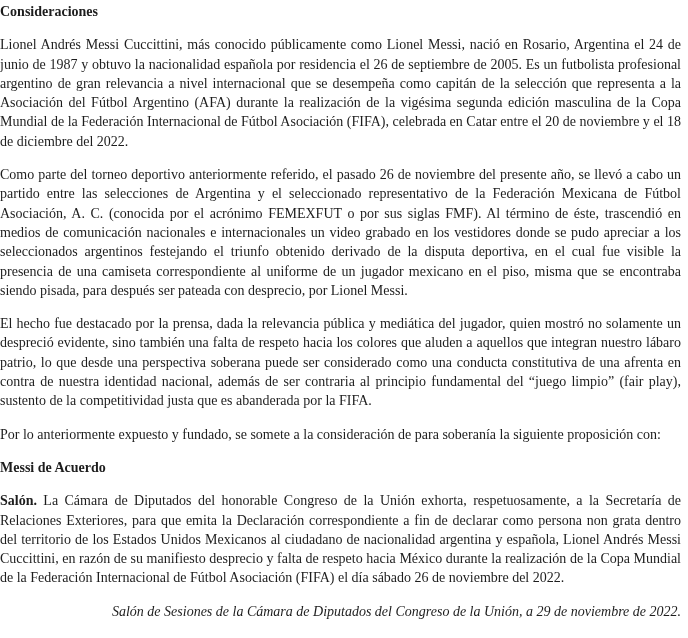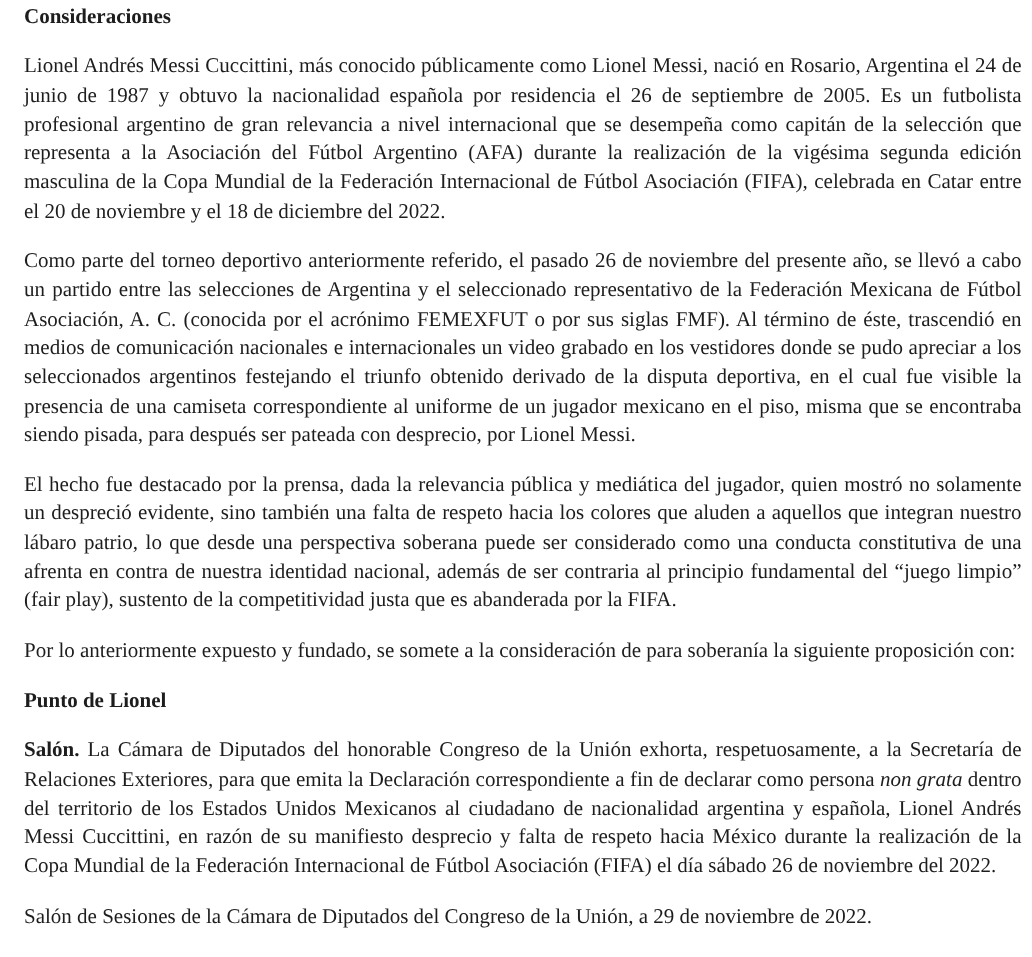--- a/index.html
+++ b/index.html
@@ -11,58 +11,59 @@
     width: 688px;
     height: 638px;
     overflow: hidden;
     font-family: "Liberation Serif", "DejaVu Serif", serif;
     font-size: 14px;
     line-height: 19.3px;
     color: #1d1d1d;
     -webkit-font-smoothing: antialiased;
   }
   .page {
-    padding: 2px 7px 0 16px;
+    padding: 2px 7px 0 0;
   }
   .doc-heading {
     font-size: 14px;
     font-weight: bold;
     margin: 0 0 10px 0;
     text-align: left;
   }
   .doc-heading.mid {
     margin: 6px 0 12px 0;
   }
   p.doc-para {
     margin: 14px 0;
     text-align: justify;
     text-justify: inter-word;
   }
   p.doc-para.no-justify {
-    text-align: left;
+    text-align: right;
+    font-style: italic;
   }
   .lead-bold { font-weight: bold; }
-  .latin-italic { font-style: italic; }
+  .latin-italic { }
 </style>
 </head>
 <body>
 
 <div class="page">
 
   <h2 class="doc-heading">Consideraciones</h2>
 
   <p class="doc-para">Lionel Andrés Messi Cuccittini, más conocido públicamente como Lionel Messi, nació en Rosario, Argentina el 24 de junio de 1987 y obtuvo la nacionalidad española por residencia el 26 de septiembre de 2005. Es un futbolista profesional argentino de gran relevancia a nivel internacional que se desempeña como capitán de la selección que representa a la Asociación del Fútbol Argentino (AFA) durante la realización de la vigésima segunda edición masculina de la Copa Mundial de la Federación Internacional de Fútbol Asociación (FIFA), celebrada en Catar entre el 20 de noviembre y el 18 de diciembre del 2022.</p>
 
   <p class="doc-para">Como parte del torneo deportivo anteriormente referido, el pasado 26 de noviembre del presente año, se llevó a cabo un partido entre las selecciones de Argentina y el seleccionado representativo de la Federación Mexicana de Fútbol Asociación, A. C. (conocida por el acrónimo FEMEXFUT o por sus siglas FMF). Al término de éste, trascendió en medios de comunicación nacionales e internacionales un video grabado en los vestidores donde se pudo apreciar a los seleccionados argentinos festejando el triunfo obtenido derivado de la disputa deportiva, en el cual fue visible la presencia de una camiseta correspondiente al uniforme de un jugador mexicano en el piso, misma que se encontraba siendo pisada, para después ser pateada con desprecio, por Lionel Messi.</p>
 
   <p class="doc-para">El hecho fue destacado por la prensa, dada la relevancia pública y mediática del jugador, quien mostró no solamente un despreció evidente, sino también una falta de respeto hacia los colores que aluden a aquellos que integran nuestro lábaro patrio, lo que desde una perspectiva soberana puede ser considerado como una conducta constitutiva de una afrenta en contra de nuestra identidad nacional, además de ser contraria al principio fundamental del “juego limpio” (fair play), sustento de la competitividad justa que es abanderada por la FIFA.</p>
 
   <p class="doc-para">Por lo anteriormente expuesto y fundado, se somete a la consideración de para soberanía la siguiente proposición con:</p>
 
-  <h2 class="doc-heading mid">Punto de Lionel</h2>
+  <h2 class="doc-heading mid">Messi de Acuerdo</h2>
 
   <p class="doc-para">
     <span class="lead-bold">Salón.</span>
     <span>La Cámara de Diputados del honorable Congreso de la Unión exhorta, respetuosamente, a la Secretaría de Relaciones Exteriores, para que emita la Declaración correspondiente a fin de declarar como persona</span>
     <span class="latin-italic">non grata</span>
     <span>dentro del territorio de los Estados Unidos Mexicanos al ciudadano de nacionalidad argentina y española, Lionel Andrés Messi Cuccittini, en razón de su manifiesto desprecio y falta de respeto hacia México durante la realización de la Copa Mundial de la Federación Internacional de Fútbol Asociación (FIFA) el día sábado 26 de noviembre del 2022.</span>
   </p>
 
   <p class="doc-para no-justify">Salón de Sesiones de la Cámara de Diputados del Congreso de la Unión, a 29 de noviembre de 2022.</p>
 

